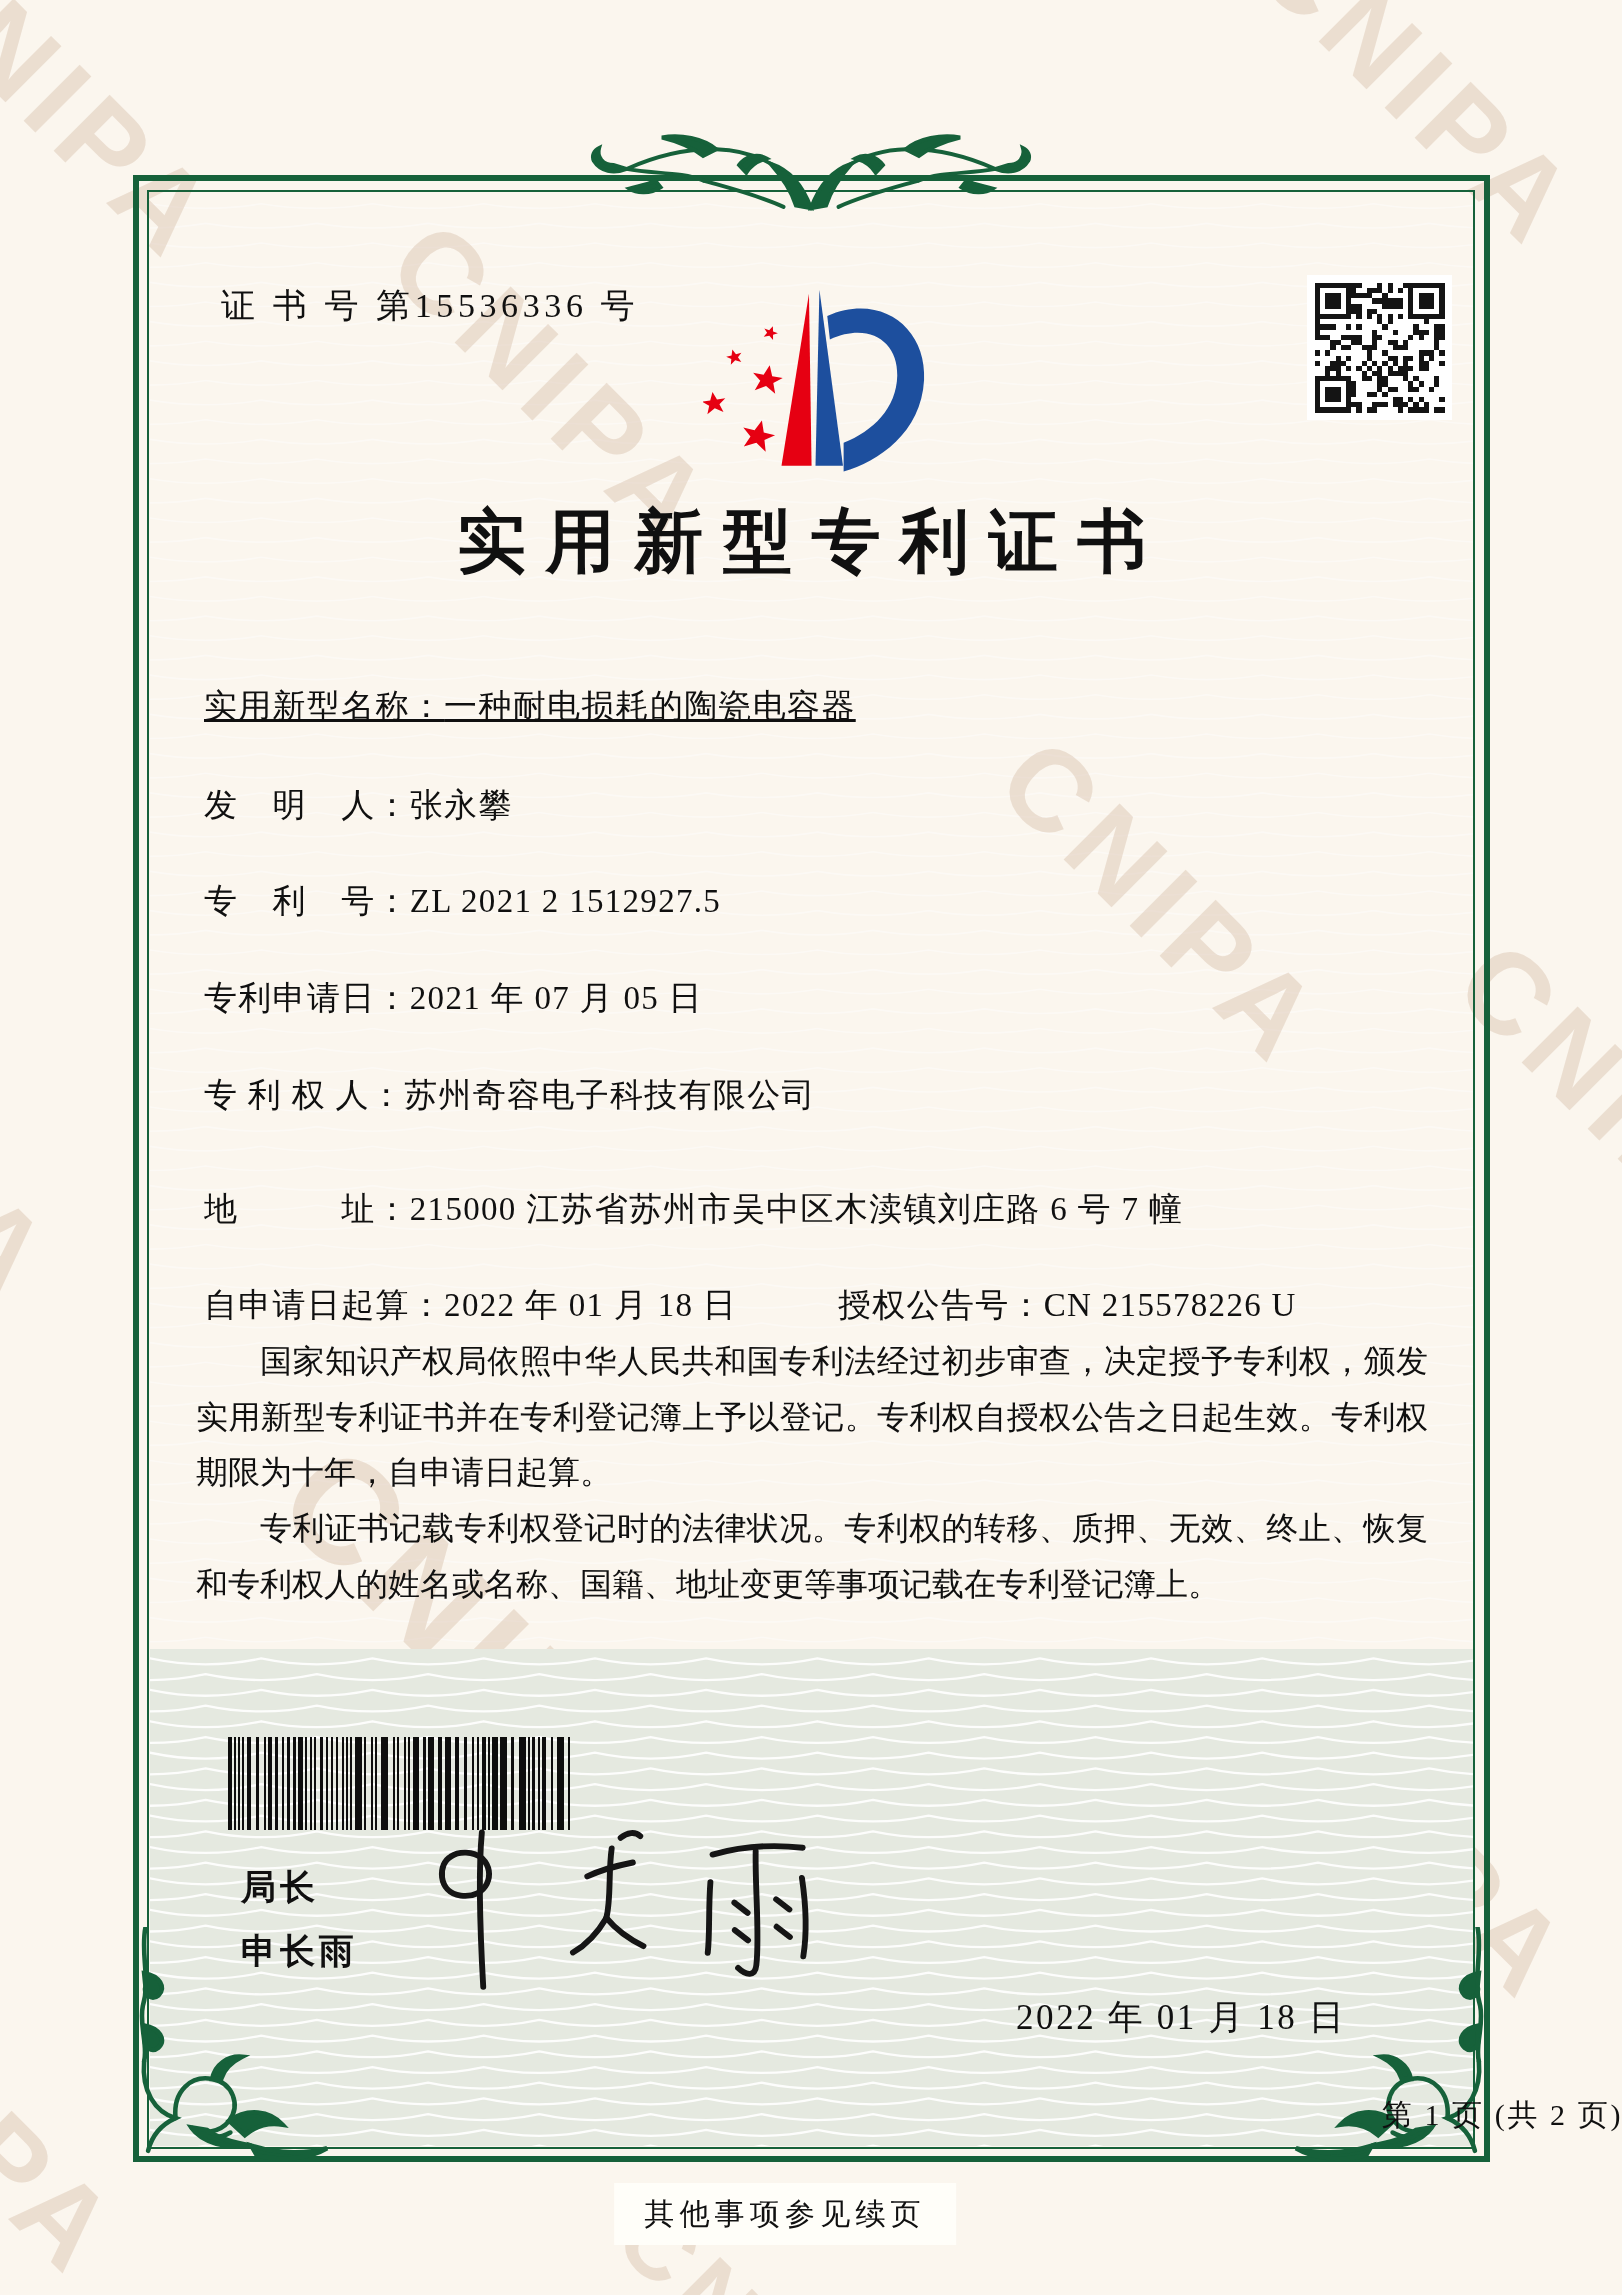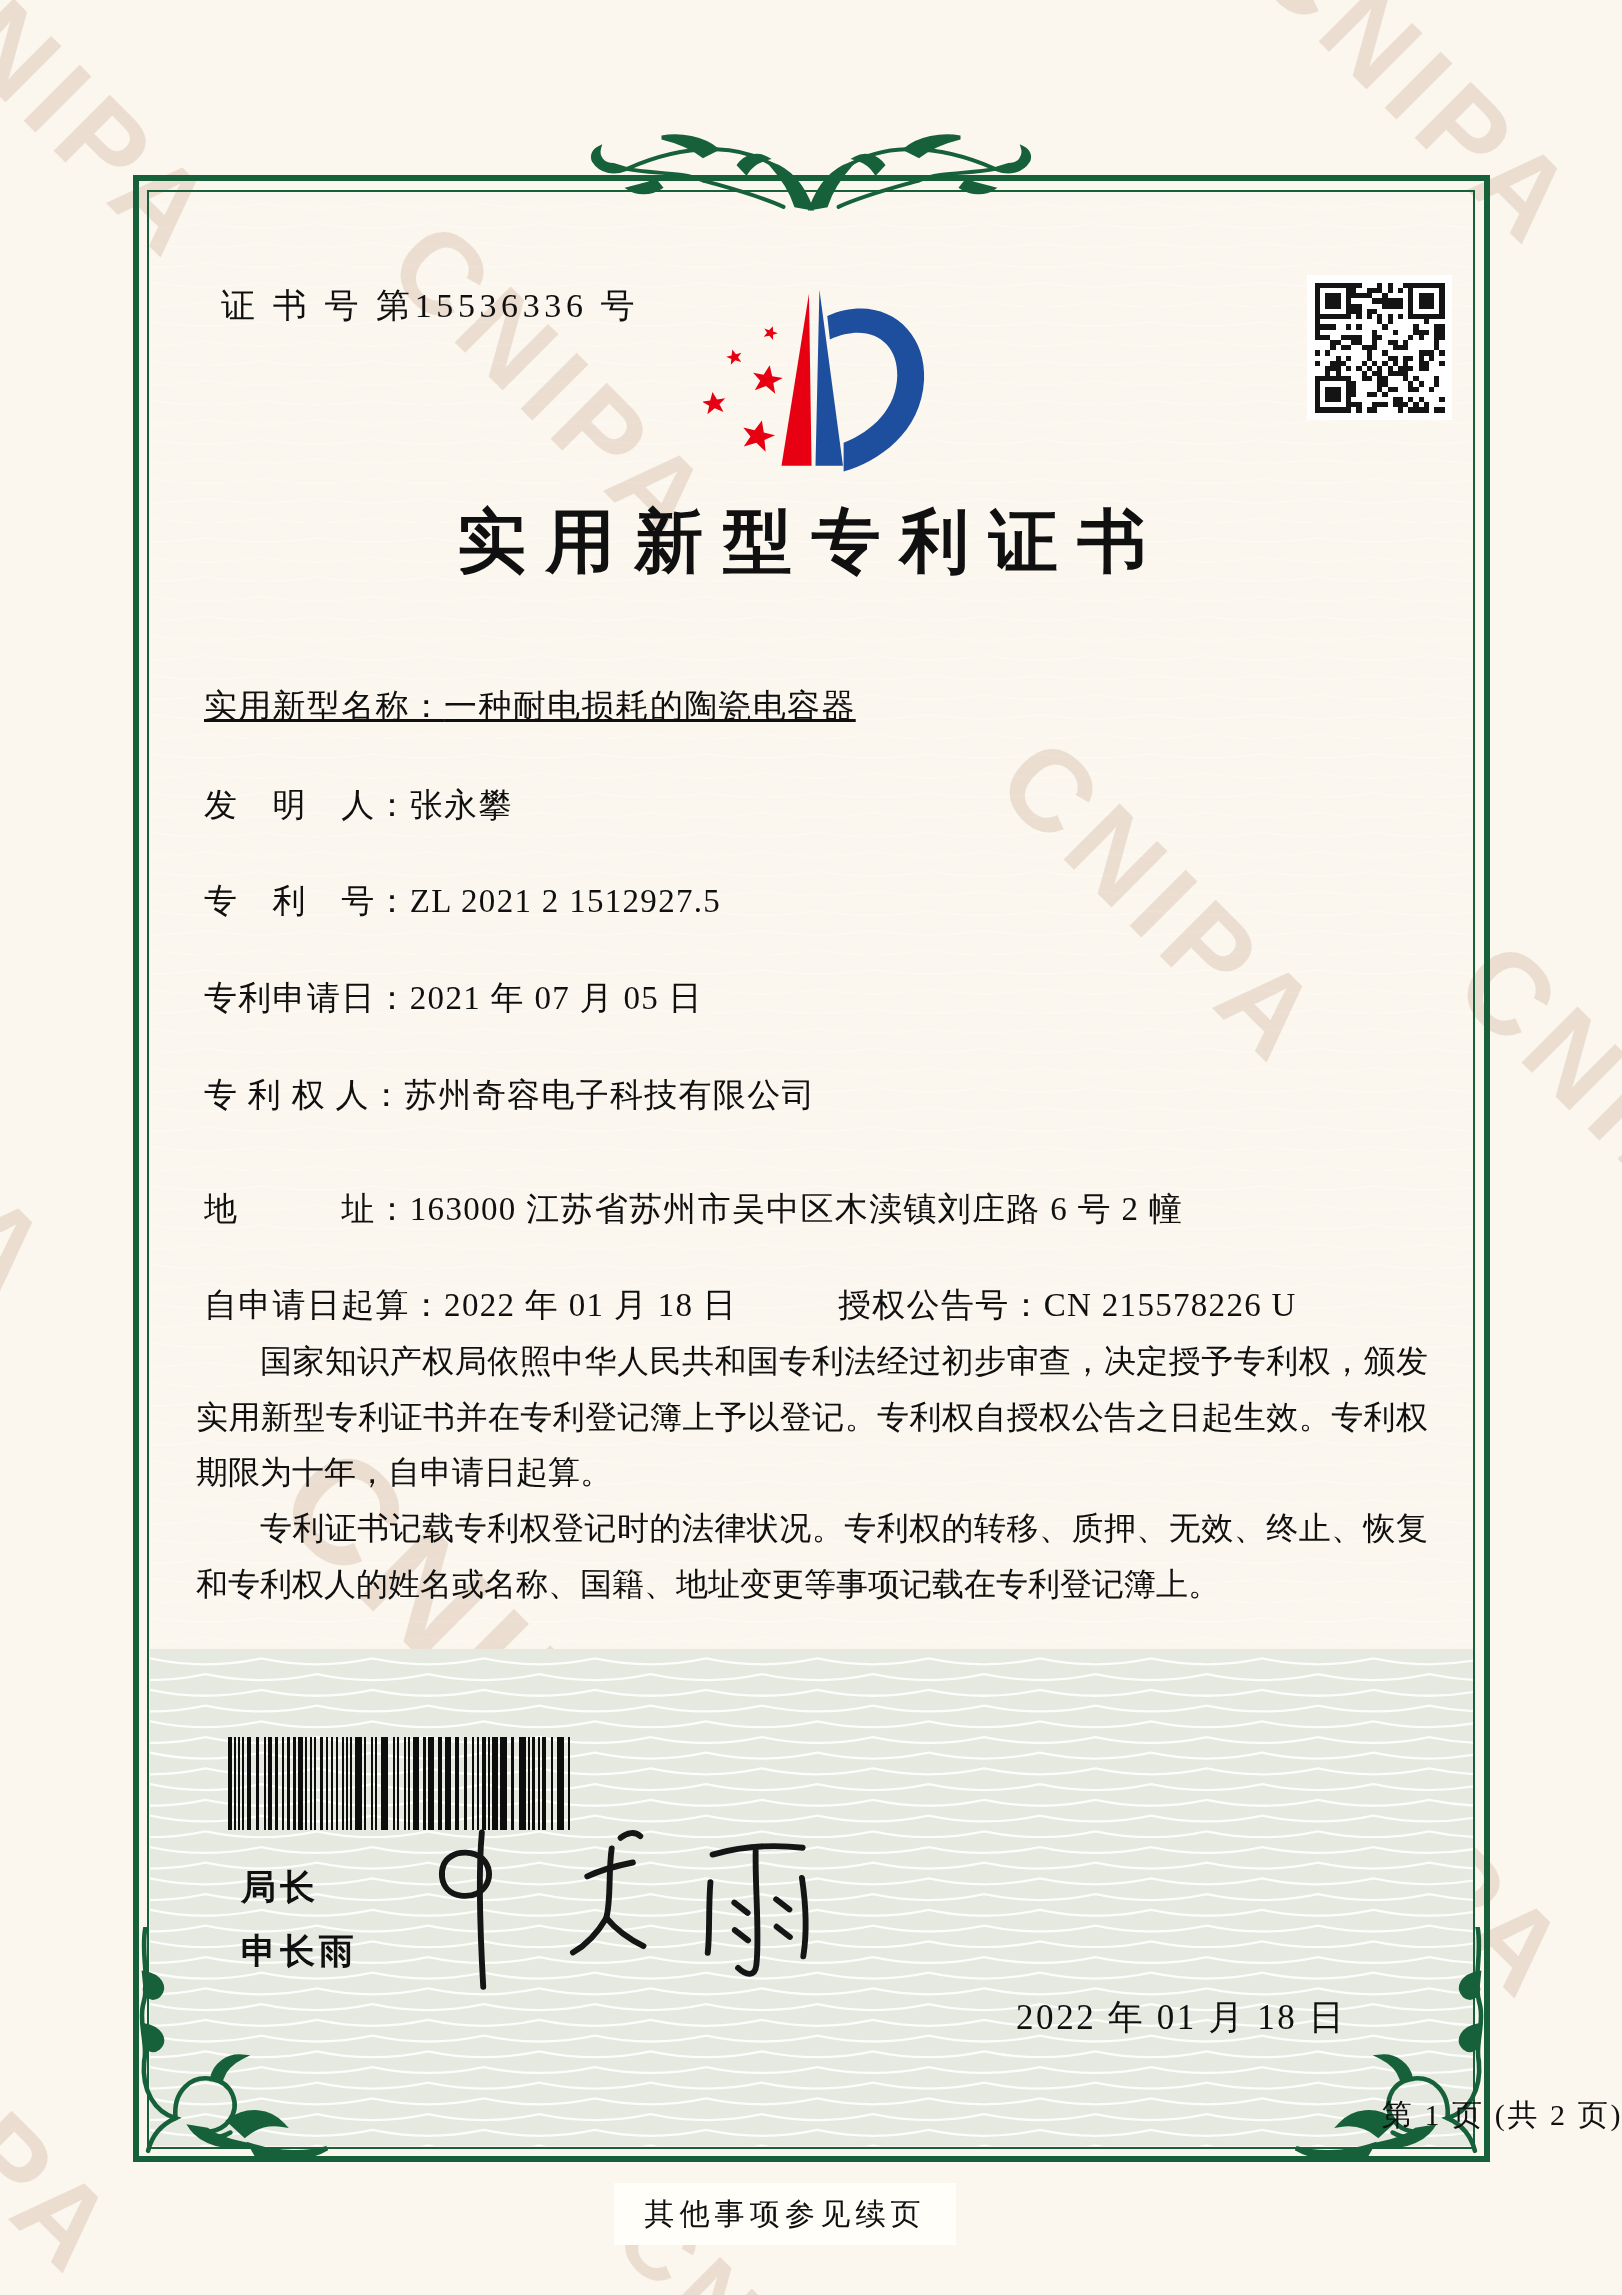--- a/index.html
+++ b/index.html
@@ -890,21 +890,21 @@
 <div class="row r2">
   <span>专　利　号：</span><span>ZL 2021 2 1512927.5</span>
 </div>
 <div class="row r3">
   <span>专利申请日：</span><span>2021 年 07 月 05 日</span>
 </div>
 <div class="row r4">
   <span>专 利 权 人：</span><span>苏州奇容电子科技有限公司</span>
 </div>
 <div class="row r5">
-  <span>地　　　址：</span><span>163000 江苏省苏州市吴中区木渎镇刘庄路 6 号 2 幢</span>
+  <span>地　　　址：</span><span>215000 江苏省苏州市吴中区木渎镇刘庄路 6 号 7 幢</span>
 </div>
 <div class="row grant">
   <span>自申请日起算：</span><span>2022 年 01 月 18 日</span>
 </div>
 <div class="grant2">
   <span>授权公告号：</span><span>CN 215578226 U</span>
 </div>
 
 <div class="paras">
   <p>国家知识产权局依照中华人民共和国专利法经过初步审查，决定授予专利权，颁发实用新型专利证书并在专利登记簿上予以登记。专利权自授权公告之日起生效。专利权期限为十年，自申请日起算。</p>

